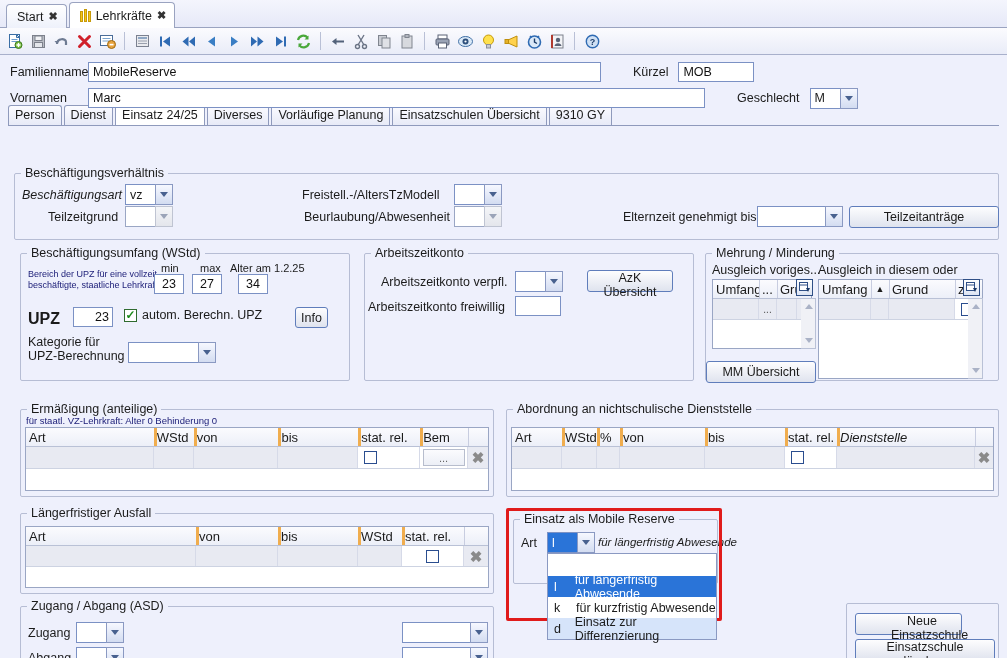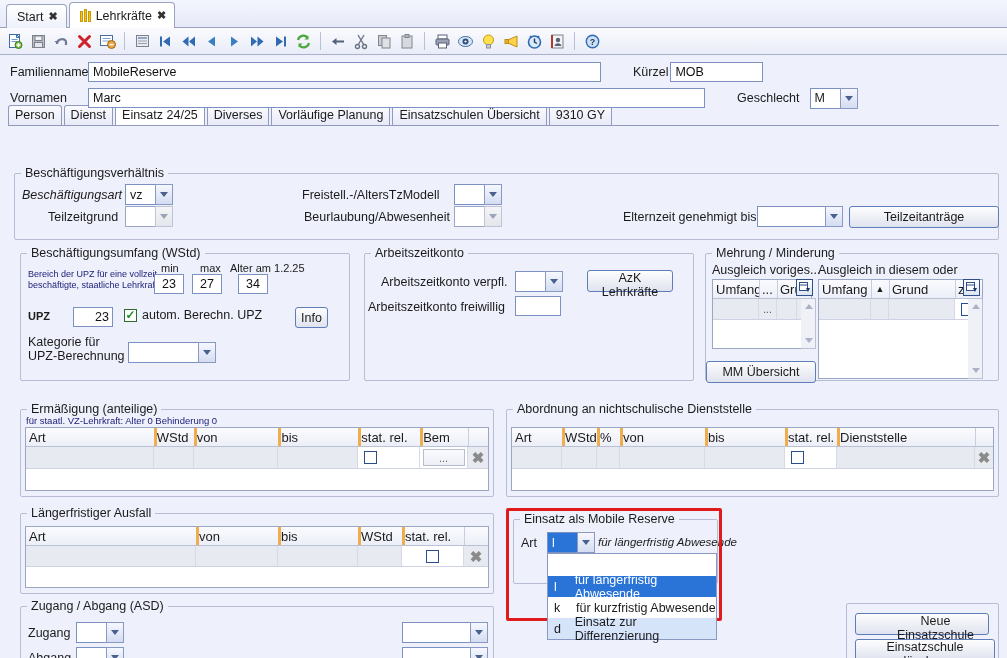--- a/index.html
+++ b/index.html
@@ -358,21 +358,21 @@
         <text x="8.5" y="12" font-size="9" font-family="Liberation Sans" font-weight="bold" text-anchor="middle" fill="#1d3d69">?</text>
       </svg>
   </div>
 </div>
 
 <div class="headarea">
   <div class="hrow">
     <span class="hlabel">Familienname</span>
     <input class="hinput" style="width: 513px;" value="MobileReserve">
     <span class="hlabel" style="width:auto;margin-left:30px;">Kürzel</span>
-    <input class="hinput" style="width: 93px; margin-left: 2px;" value="MOB">
+    <input class="hinput" style="width: 76px; margin-left: 10px;" value="MOB">
   </div>
   <div class="hrow">
     <span class="hlabel">Vornamen</span>
     <input class="hinput" style="width: 617px;" value="Marc">
     <span class="hlabel" style="width:auto;margin-left:30px;">Geschlecht</span>
     <div class="combo" style="margin-left:10px;">
       <div class="cval" style="width:24px">M</div>
       <div class="cbtn">
           <span class="caret"></span>
         </div>
@@ -440,21 +440,21 @@
     <div>Bereich der UPZ für eine vollzeit-</div>
     <div>beschäftigte, staatliche Lehrkraft</div>
   </div>
   <div class="tiny" style="position:absolute;left:155px;top:100px;">min</div>
   <input class="tf center" style="position: absolute; left: 148px; top: 112px; width: 30px;" value="23">
   <div class="tiny" style="position:absolute;left:194px;top:100px;">max</div>
   <input class="tf center" style="position: absolute; left: 186px; top: 112px; width: 30px;" value="27">
   <div class="tiny" style="position:absolute;left:224px;top:100px;">Alter am 1.2.25</div>
   <input class="tf center" style="position: absolute; left: 232px; top: 112px; width: 30px;" value="34">
 
-  <div style="position:absolute;left:22px;top:148px;font-weight:bold;font-size:11px;">UPZ</div>
+  <div style="position:absolute;left:22px;top:148px;font-weight:bold;font-size:16px;">UPZ</div>
   <input class="tf right" style="position: absolute; left: 67px; top: 145px; width: 40px;" value="23">
   <div style="position:absolute;left:118px;top:146px;display:flex;align-items:center;gap:5px;">
     <span style="width:13px;height:13px;border:1px solid #2f6b2f;background:#fff;display:flex;align-items:center;justify-content:center;color:#1a8a1a;font-size:12px;line-height:1;font-weight:bold;">✓</span>
     <span style="font-size:12.5px;">autom. Berechn. UPZ</span>
   </div>
   <button class="btn" style="position:absolute;left:289px;top:145px;width:33px;height:21px;padding:0;">Info</button>
 
   <div style="position:absolute;left:22px;top:173px;font-size:12.5px;line-height:14px;">
     <div>Kategorie für</div>
     <div>UPZ-Berechnung</div>
@@ -471,21 +471,21 @@
   </fieldset>
   <label class="fl" style="position:absolute;left:375px;top:113px;">Arbeitszeitkonto verpfl.</label>
   <div class="combo" style="position:absolute;left:509px;top:109px;">
     <div class="cval" style="width:28px"></div>
     <div class="cbtn">
         <span class="caret"></span>
       </div>
   </div>
   <label class="fl" style="position:absolute;left:362px;top:138px;">Arbeitszeitkonto freiwillig</label>
   <input class="tf" style="position: absolute; left: 509px; top: 134px; width: 46px;" value="">
-  <button class="btn" style="position:absolute;left:581px;top:108px;width:86px;">AzK Lehrkräfte</button>
+  <button class="btn" style="position:absolute;left:581px;top:108px;width:86px;">AzK Übersicht</button>
 
   <fieldset class="grp" style="left:699px;top:84px;width:294px;height:135px;">
     <legend>Mehrung / Minderung</legend>
   </fieldset>
   <div style="position:absolute;left:706px;top:101px;font-size:12.5px;">Ausgleich voriges...</div>
   <div style="position:absolute;left:812px;top:101px;font-size:12.5px;">Ausgleich in diesem oder nächs...</div>
 
   <div class="tbl" style="left:706px;top:117px;width:100px;height:70px;">
     <div class="thead">
       <div class="th plain" style="width:46px;">Umfang</div>
@@ -582,21 +582,21 @@
     <legend>Abordnung an nichtschulische Dienststelle</legend>
   </fieldset>
   <div class="tbl" style="left:505px;top:265px;width:483px;height:64px;">
     <div class="thead">
       <div class="th" style="width:50px;">Art</div>
       <div class="th" style="width:35px;">WStd</div>
       <div class="th plain" style="width:23px;">%</div>
       <div class="th" style="width:85px;">von</div>
       <div class="th" style="width:80px;">bis</div>
       <div class="th" style="width:52px;">stat. rel.</div>
-      <div class="th plain" style="width:138px;">Dienststelle</div>
+      <div class="th plain" style="width:138px;font-style:italic;">Dienststelle</div>
       <div class="th plain" style="width:18px;"></div>
     </div>
     <div class="trow" style="height:22px;">
       <div class="td" style="width:50px;"></div>
       <div class="td" style="width:35px;"></div>
       <div class="td" style="width:23px;"></div>
       <div class="td" style="width:85px;"></div>
       <div class="td" style="width:80px;"></div>
       <div class="td" style="width:52px;background:#fff;justify-content:flex-start;padding-left:6px;">
           <span class="ckbox"></span>
@@ -688,16 +688,16 @@
       </div>
   </div>
   <div class="combo" style="position:absolute;left:396px;top:485px;">
     <div class="cval" style="width:68px"></div>
     <div class="cbtn">
         <span class="caret"></span>
       </div>
   </div>
 
   <fieldset class="grp" style="left:840px;top:441px;width:153px;height:66px;"></fieldset>
-  <button class="btn" style="position:absolute;left:849px;top:451px;width:134px;padding-left:35px;">Neue Einsatzschule</button>
+  <button class="btn" style="position:absolute;left:849px;top:451px;width:107px;padding-left:35px;">Neue Einsatzschule</button>
   <button class="btn" style="position:absolute;left:849px;top:477px;width:140px;">Einsatzschule löschen</button>
 
 </div>
 
 </body></html>

